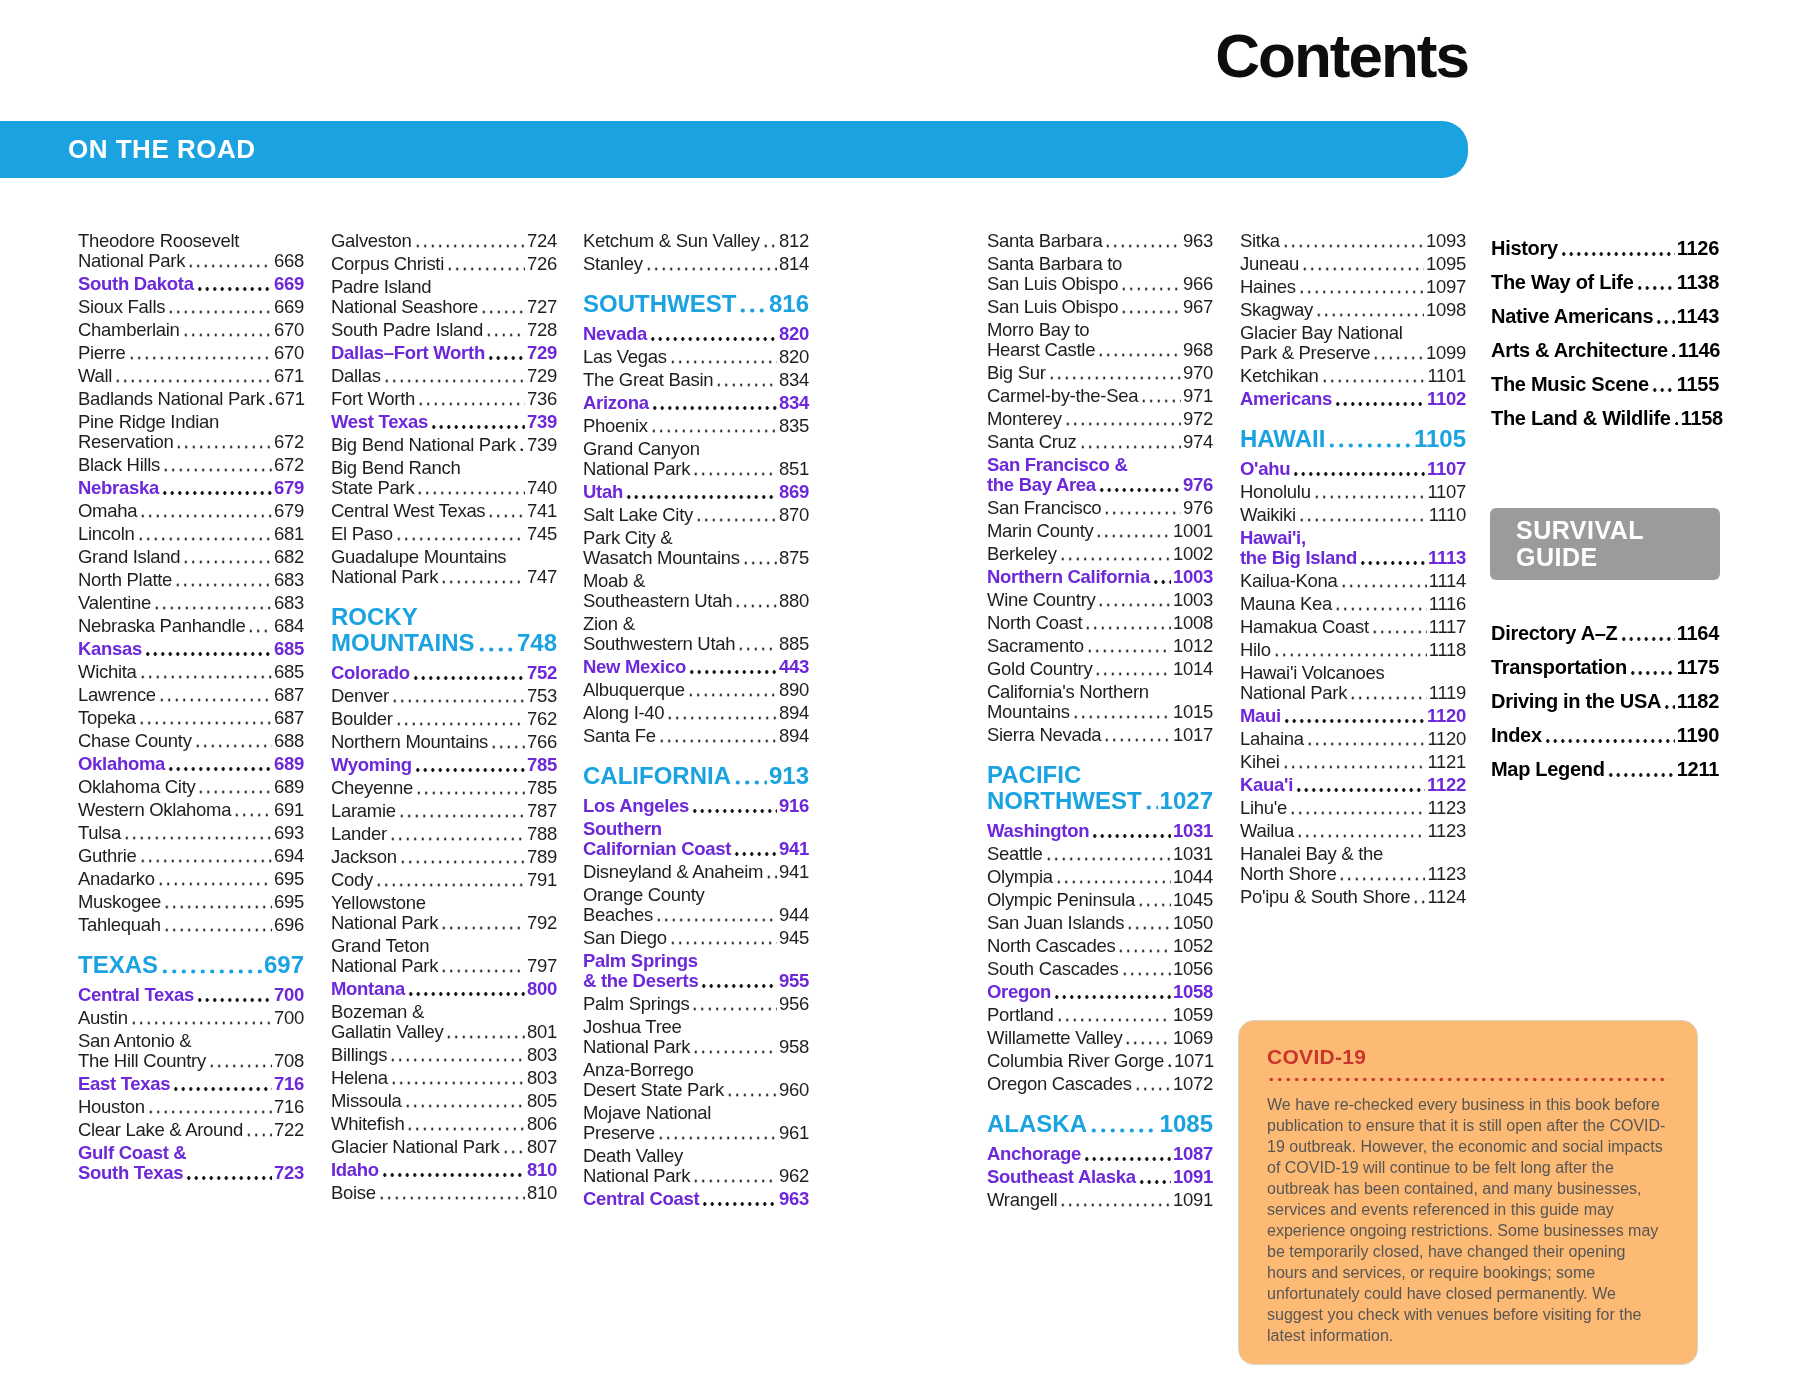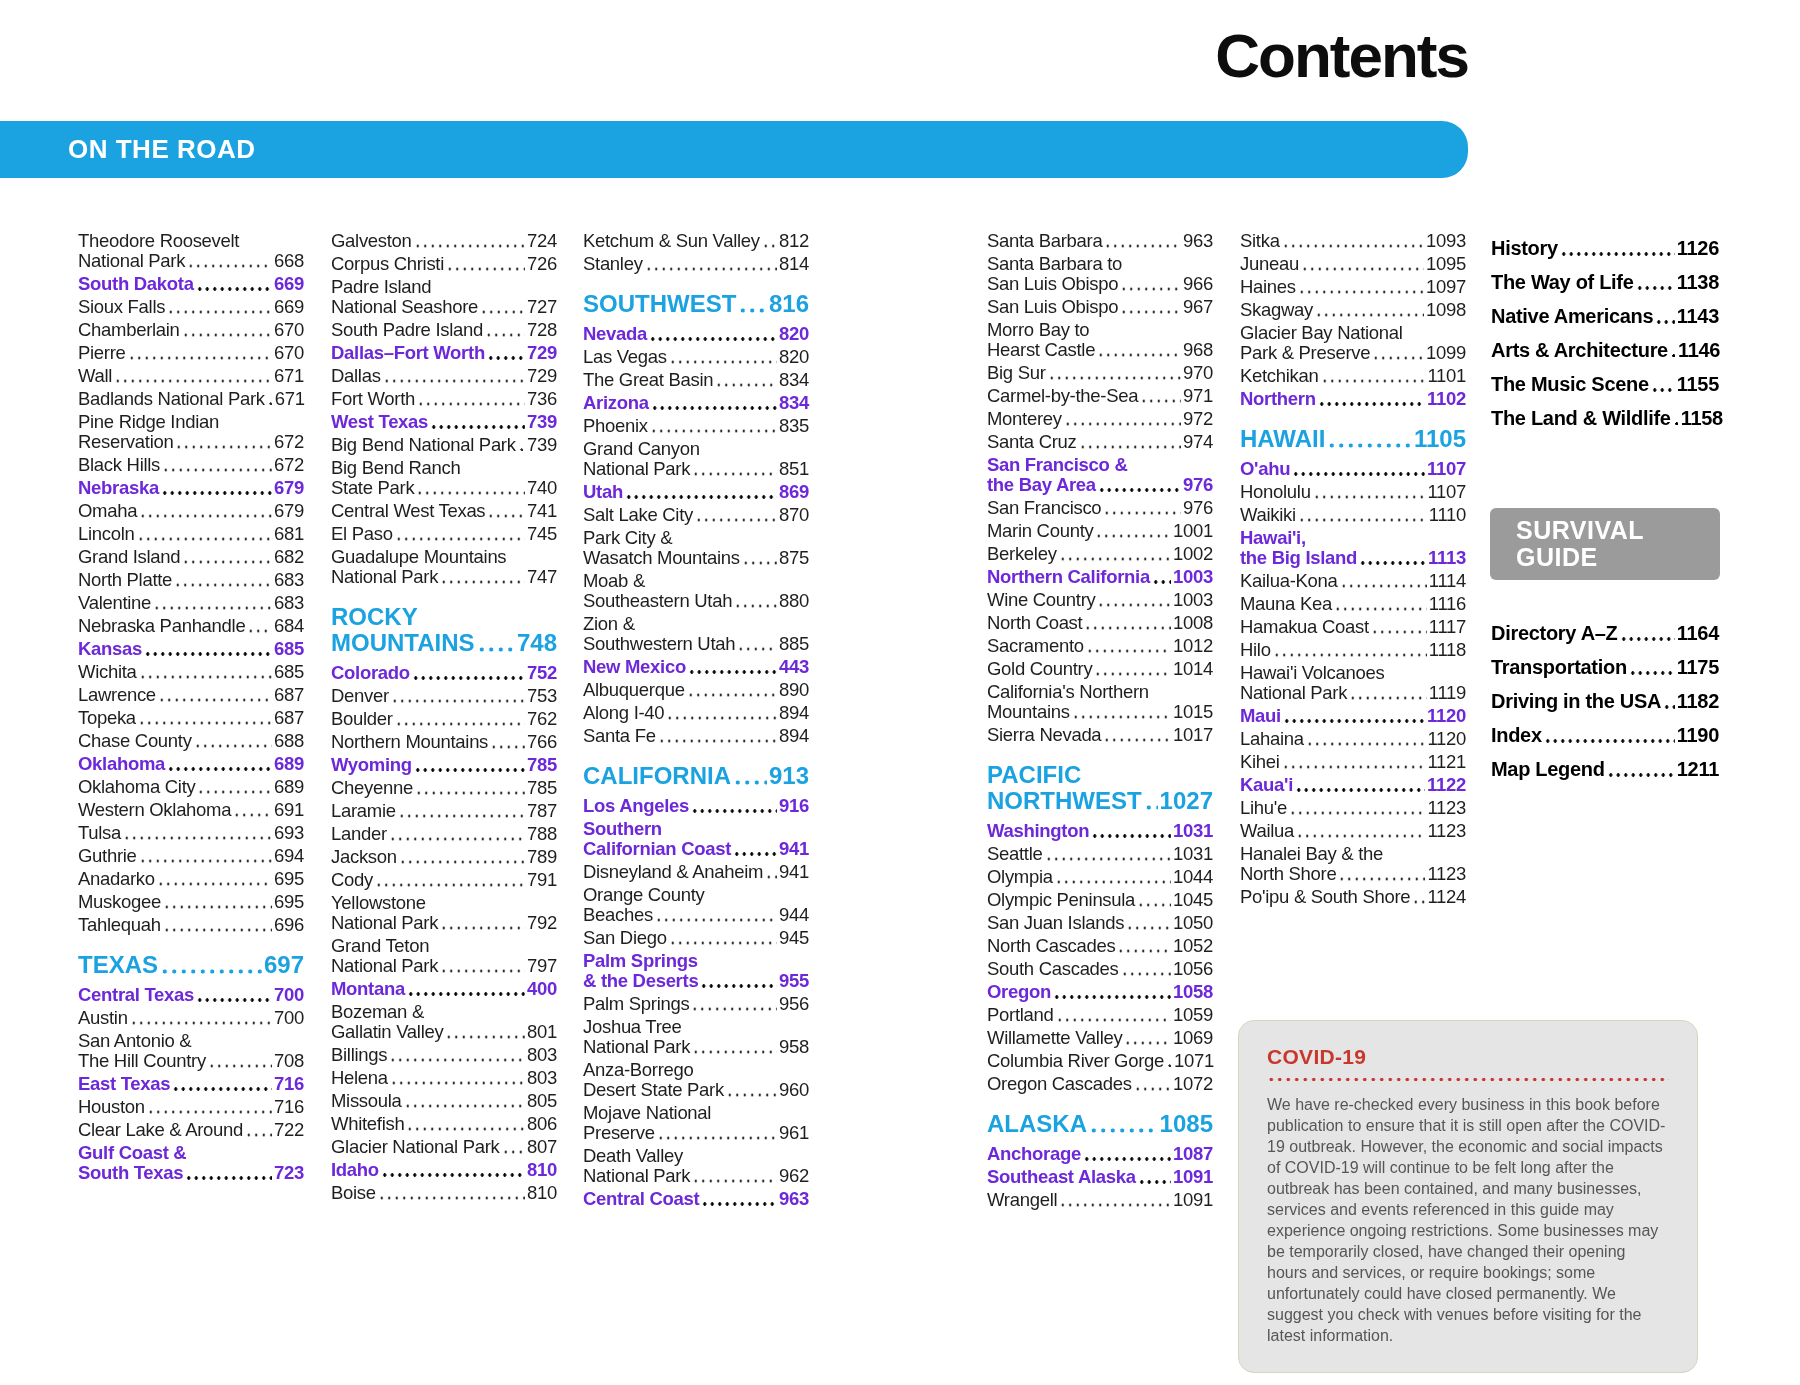--- a/index.html
+++ b/index.html
@@ -41,21 +41,21 @@
                   margin-bottom:12px;letter-spacing:-0.3px;}
   .rail .leader{background-image:radial-gradient(circle,#000 1.35px,transparent 1.65px);
                 background-position:left bottom 4px;}
 
   .survival-box{position:absolute;left:1490px;top:508px;width:230px;height:72px;
                 background:#9b9b9b;border-radius:6px;color:#fff;font-weight:bold;
                 font-size:25px;line-height:27px;padding:9px 0 0 26px;box-sizing:border-box;
                 letter-spacing:.5px;}
 
   .covid{position:absolute;left:1238px;top:1020px;width:460px;box-sizing:border-box;
-         background:#e5e5e5;border:1px solid #d9d4c0;border-radius:16px;padding:24px 28px 26px;}
+         background:#fdba74;border:1px solid #d9d4c0;border-radius:16px;padding:24px 28px 18px;}
   .covid-title{color:#c9372c;font-size:21px;font-weight:bold;letter-spacing:.3px;}
   .covid-rule{height:5px;margin:8px 0 12px;
               background-image:radial-gradient(circle,#c9372c 1.7px,transparent 2px);
               background-size:8.5px 5px;background-repeat:repeat-x;background-position:left center;}
   .covid-body{font-size:16px;line-height:21px;color:#565656;}
 </style>
 </head>
 <body>
 
 <div class="page">
@@ -515,21 +515,21 @@
         <div class="toc-row">
           <span class="lbl">National Park</span>
           <span class="leader"></span>
           <span class="pg">797</span>
         </div>
       </div>
       <div class="toc-item bold">
         <div class="toc-row">
           <span class="lbl">Montana</span>
           <span class="leader"></span>
-          <span class="pg">400</span>
+          <span class="pg">800</span>
         </div>
       </div>
       <div class="toc-item">
         <div class="toc-line">Bozeman &amp;</div>
         <div class="toc-row">
           <span class="lbl">Gallatin Valley</span>
           <span class="leader"></span>
           <span class="pg">801</span>
         </div>
       </div>
@@ -1111,21 +1111,21 @@
       </div>
       <div class="toc-item">
         <div class="toc-row">
           <span class="lbl">Ketchikan</span>
           <span class="leader"></span>
           <span class="pg">1101</span>
         </div>
       </div>
       <div class="toc-item bold">
         <div class="toc-row">
-          <span class="lbl">Northern</span>
+          <span class="lbl">Americans</span>
           <span class="leader"></span>
           <span class="pg">1102</span>
         </div>
       </div>
       <div class="toc-item sect">
         <div class="toc-row">
           <span class="lbl">HAWAII</span>
           <span class="leader"></span>
           <span class="pg">1105</span>
         </div>

